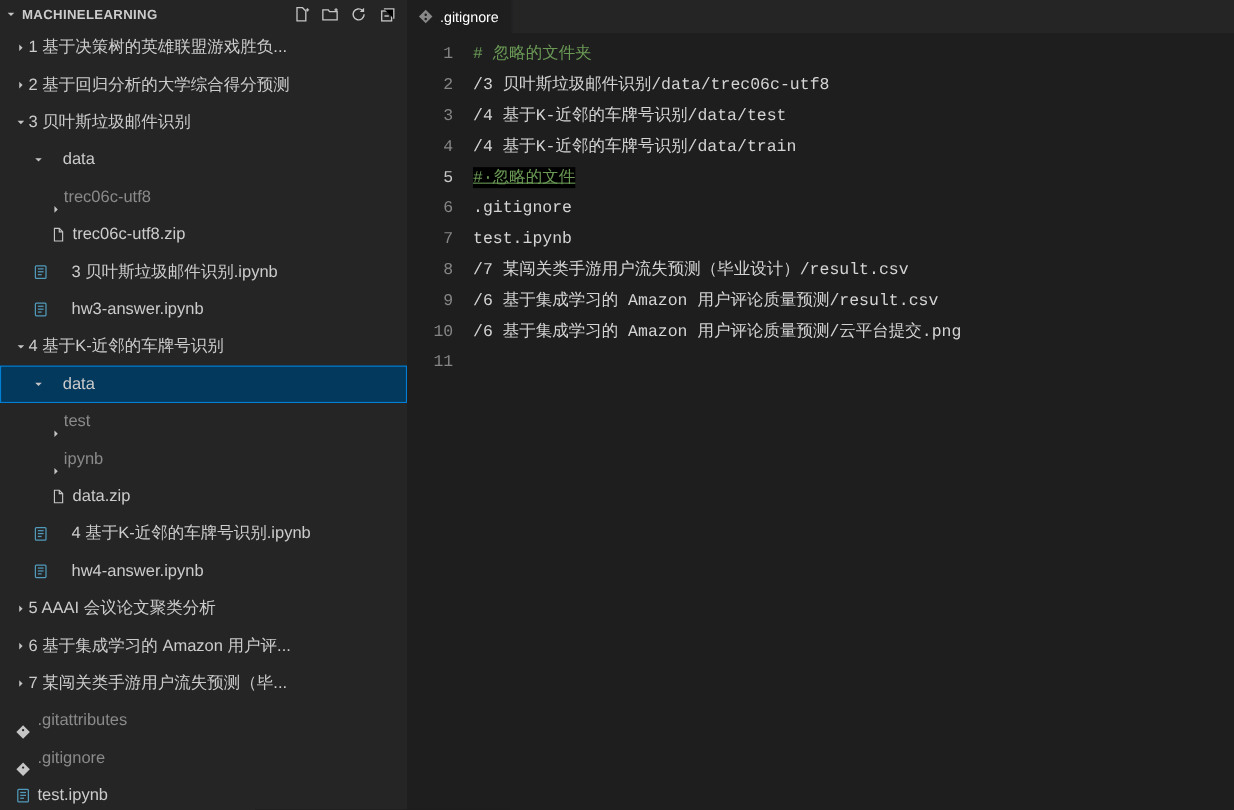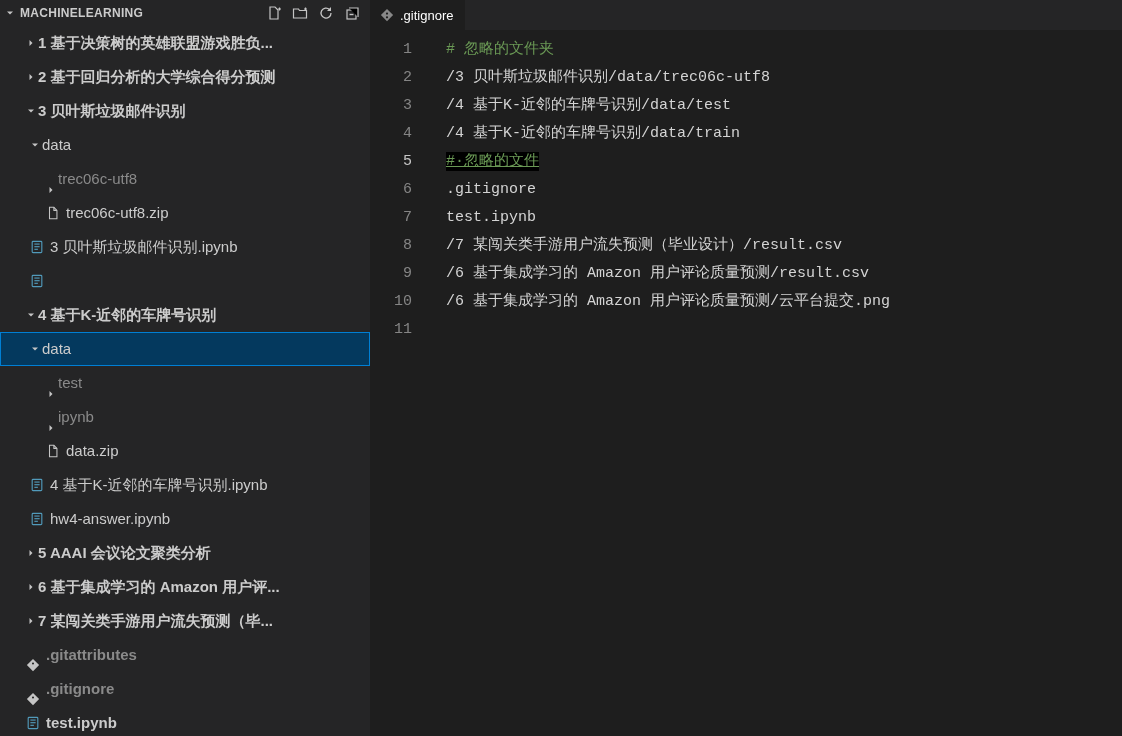--- a/index.html
+++ b/index.html
@@ -48,22 +48,22 @@
     font-size: 15px;
     color: #cccccc;
     white-space: nowrap;
     cursor: pointer;
     line-height: 34px;
   }
   .row .chev { width: 14px; display:inline-flex; align-items:center; justify-content:center; color:#c5c5c5; }
   .row .icon { width: 18px; display:inline-flex; align-items:center; justify-content:center; margin-right: 4px; }
   .row .label { flex: 1 1 auto; overflow:hidden; text-overflow:ellipsis; padding-right:6px; }
 
-  .indent-0 { padding-left: 24px; font-weight: bold; }
-  .indent-1 { padding-left: 28px; }
+  .indent-0 { padding-left: 12px; }
+  .indent-1 { padding-left: 28px; gap: 15px; }
   .indent-2 { padding-left: 44px; }
 
   .row.dim, .row.dim .label { color: #8a8a8a; align-items: flex-end; }
   .row.selected {
     background: #04395e;
     outline: 1px solid #007fd4;
     outline-offset: -1px;
   }
 
   
@@ -113,21 +113,20 @@
     padding-top: 6px;
     user-select:none;
   }
   .gutter .ln { height: 28px; }
   .gutter .ln.cur { color: #c6c6c6; }
   .code {
     flex: 1 1 auto;
     padding-top: 6px;
     white-space: pre;
     color: #d4d4d4;
-    margin-left: 16px;
   }
   .code .line { height: 28px; display:block; }
   .code .comment { color: #6a9955; }
   .code .comment-sel {
     background: #000000;
     color: #6a9955;
     padding: 1px 0;
     text-decoration: underline;
   }
   .code .path { color: #d4d4d4; }
@@ -238,20 +237,21 @@
       </div>
       <div class="row indent-1">
         <span class="icon ic-notebook">
           <svg width="14" height="14" viewBox="0 0 16 16">
             <rect x="2.5" y="1.5" width="11" height="13" rx="1" fill="none" stroke="currentColor" stroke-width="1.3"></rect>
             <rect x="5" y="4" width="6" height="1.3" fill="currentColor"></rect>
             <rect x="5" y="7" width="6" height="1.3" fill="currentColor"></rect>
             <rect x="5" y="10" width="4" height="1.3" fill="currentColor"></rect>
           </svg>
         </span>
+        <span class="label">hw3-answer.ipynb</span>
       </div>
       <div class="row indent-0">
         <span class="chev">
           <svg width="12" height="12" viewBox="0 0 16 16">
             <path fill="currentColor" d="M4 6l4 4 4-4z"></path>
           </svg>
         </span>
         <span class="label">4 基于K-近邻的车牌号识别</span>
       </div>
       <div class="row indent-1 selected">

